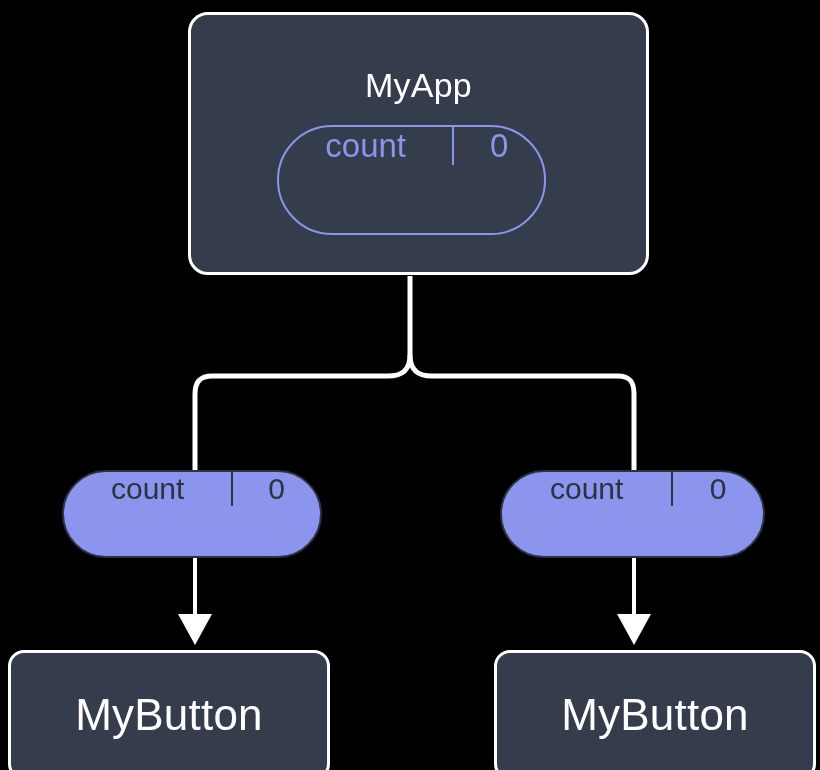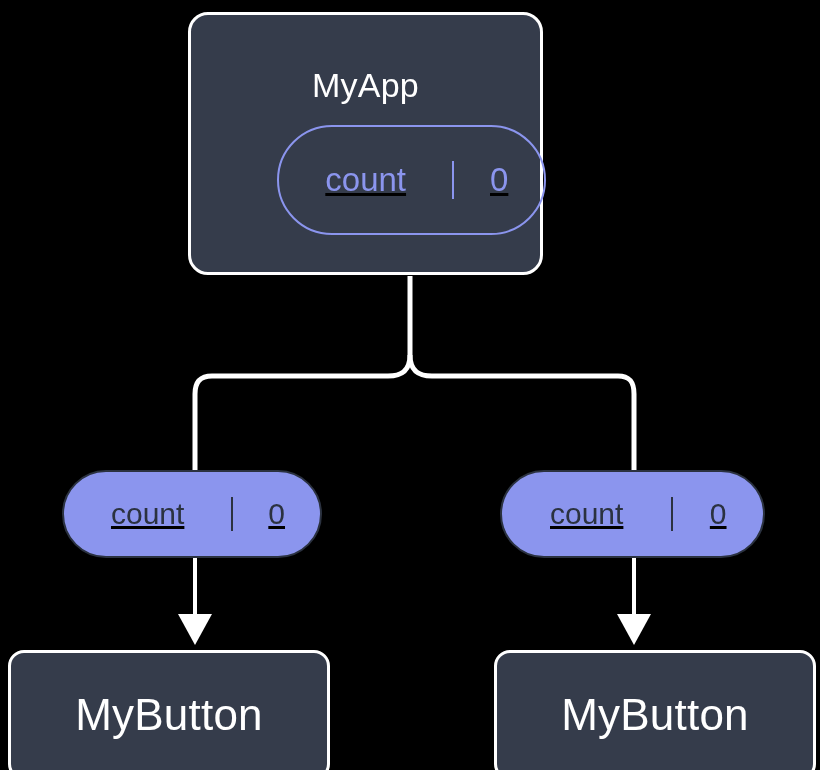--- a/index.html
+++ b/index.html
@@ -43,21 +43,21 @@
     font-weight: 400;
     letter-spacing: 0.2px;
     line-height: 1;
     white-space: nowrap;
   }
 
   
   #card-myapp {
     left: 188px;
     top: 12px;
-    width: 355px;
+    width: 461px;
     height: 263px;
     border-radius: 20px;
   }
   #card-myapp .comp-title {
     margin-top: 53px;
   }
 
   
   .leaf-card {
     height: 130px;
@@ -75,24 +75,23 @@
   }
   .leaf-card .comp-title {
     font-size: 44px;
   }
 
   
   .state-pill {
     position: absolute;
     box-sizing: border-box;
     display: flex;
-    align-items: center;
+    align-items: flex-start;
     border-radius: 999px;
     overflow: hidden;
-    text-decoration: underline;
   }
   .pill-key, .pill-val {
     display: flex;
     align-items: center;
     justify-content: center;
     box-sizing: border-box;
     white-space: nowrap;
   }
 
   

